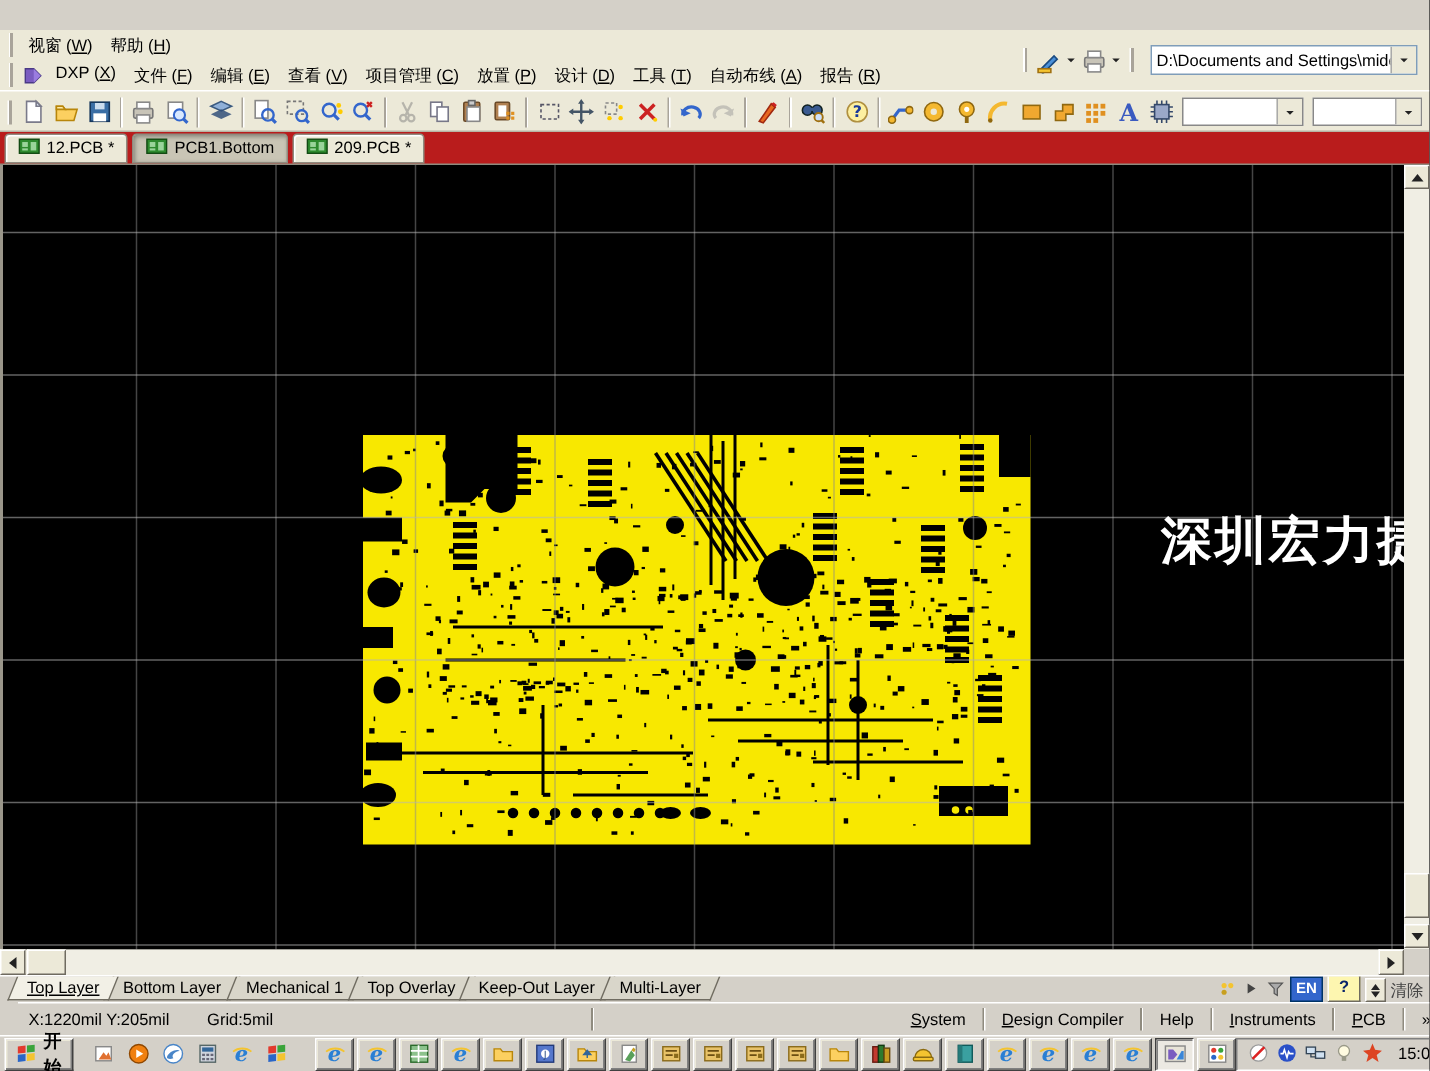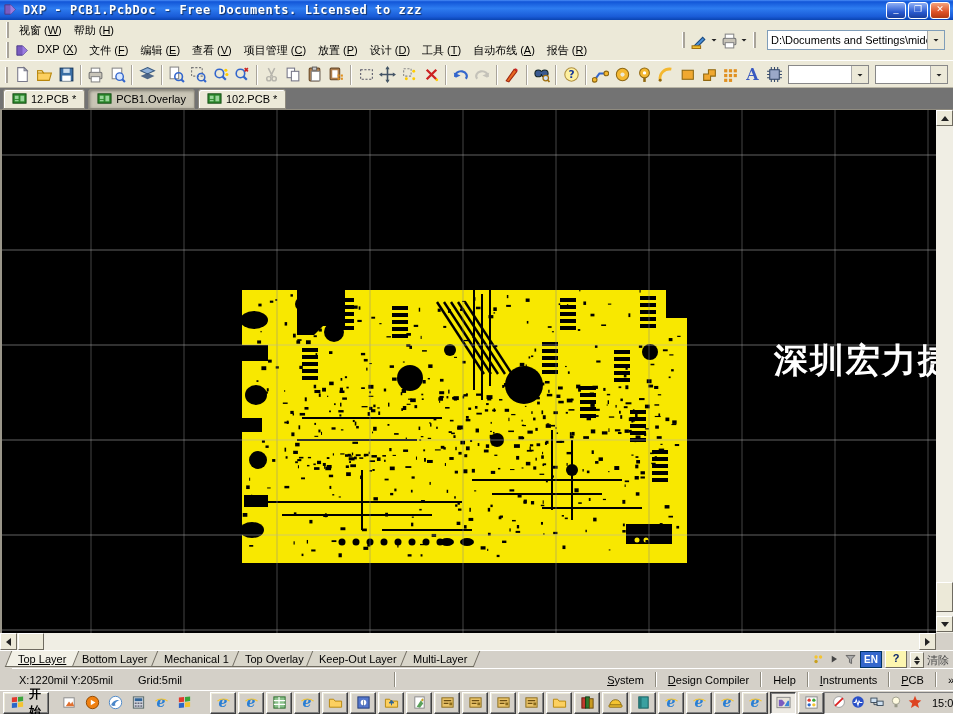--- a/index.html
+++ b/index.html
@@ -32,21 +32,21 @@
             align-items:center;justify-content:center;}
   
   .toolbar{position:absolute;top:60px;left:0;width:100%;height:28px;background:#ece9d8;box-sizing:border-box;
     border-top:1px solid #fff;box-shadow:inset 0 -1px 0 #b8b4a4;display:flex;align-items:center;padding:0 2px;}
   .tbtn{width:22px;height:22px;display:flex;align-items:center;justify-content:center;}
   .tbtn.disabled{opacity:.4;filter:grayscale(.8);}
   .tsep{width:2px;height:20px;margin:0 3px;background:linear-gradient(90deg,#a9a49a 0 1px,#fff 1px 2px);}
   .tcombo{height:19px;background:#fff;border:1px solid #888;display:flex;margin:0 3px;box-sizing:border-box;}
   .tcombo .val{flex:1;}
   
-  .doctabs{position:absolute;top:88px;left:0;width:100%;height:22px;background:#737373;box-sizing:border-box;
+  .doctabs{position:absolute;top:88px;left:0;width:100%;height:22px;background:#b91c1c;box-sizing:border-box;
     display:flex;align-items:flex-end;padding:2px 0 0 3px;border-bottom:1px solid #8f8b7f;}
   .dtab{display:flex;align-items:center;gap:4px;height:18px;padding:0 8px;background:#ece9d8;margin-right:3px;
     border:1px solid #8f8b7f;border-radius:3px 3px 0 0;box-shadow:inset 1px 1px 0 #fff;white-space:nowrap;}
   .dtab.active{background:#c9c5b5;box-shadow:inset 1px 1px 3px rgba(0,0,0,.35);}
   
   .canvasrow{position:absolute;top:110px;left:0;width:100%;height:523px;background:#000;
     border-left:2px solid #9a968a;box-sizing:border-box;}
   .canvasrow svg{display:block;}
   .vscroll{position:absolute;right:0;top:0;width:17px;height:523px;background:#f0eee4;}
   .sbtn{position:absolute;width:17px;height:16px;background:#ece9d8;border:1px solid;box-sizing:border-box;
@@ -100,32 +100,20 @@
   .twbtn.active{background:#ece9e2;border-color:#404040 #fff #fff #404040;box-shadow:inset 1px 1px 0 #808080;}
   .tray{margin-left:auto;height:20px;display:flex;align-items:center;gap:4px;padding:0 7px;
     border:1px solid;border-color:#808080 #fff #fff #808080;}
   .clock{padding-left:5px;font-size:11px;}
 </style>
 </head>
 <body>
 
 <div id="screen">
 
-  <div class="titlebar">
-    <span class="ticon"><svg width="15" height="15" viewBox="0 0 16 16">
-          <path d="M2 13V3h6l5 5-5 5z" fill="#7a5cc0" stroke="#4a3a86"></path>
-          <path d="M8 3l5 5-5 5z" fill="#9a7ce0"></path>
-        </svg></span>
-    <span class="ttext">DXP - PCB1.PcbDoc - Free Documents. Licensed to zzz</span>
-    <span class="winbtns">
-      <span class="wb">_</span>
-      <span class="wb">❐</span>
-      <span class="wb close">✕</span>
-    </span>
-  </div>
 
   <div class="menubar">
     <div class="menurow">
       <span class="grip"></span>
       <span style="display:flex">
           <span class="menu-item"><span>视窗</span><span class="hk">(<u>W</u>)</span></span>
           <span class="menu-item"><span>帮助</span><span class="hk">(<u>H</u>)</span></span>
         </span>
     </div>
     <div class="menurow">
@@ -447,30 +435,30 @@
           </svg></span>
         <span>12.PCB *</span>
       </span>
       <span class="dtab active">
         <span><svg width="15" height="15" viewBox="0 0 16 16">
             <rect x="1" y="3" width="14" height="10" fill="#2e8a2e" stroke="#124a12"></rect>
             <rect x="3" y="5" width="4" height="3.5" fill="#9ad49a"></rect>
             <rect x="9" y="5" width="4" height="6" fill="#9ad49a"></rect>
             <rect x="3" y="9.5" width="4" height="1.5" fill="#9ad49a"></rect>
           </svg></span>
-        <span>PCB1.Overlay</span>
+        <span>PCB1.Bottom</span>
       </span>
       <span class="dtab">
         <span><svg width="15" height="15" viewBox="0 0 16 16">
             <rect x="1" y="3" width="14" height="10" fill="#2e8a2e" stroke="#124a12"></rect>
             <rect x="3" y="5" width="4" height="3.5" fill="#9ad49a"></rect>
             <rect x="9" y="5" width="4" height="6" fill="#9ad49a"></rect>
             <rect x="3" y="9.5" width="4" height="1.5" fill="#9ad49a"></rect>
           </svg></span>
-        <span>102.PCB *</span>
+        <span>209.PCB *</span>
       </span>
     </div>
 
   <div class="canvasrow">
     <svg id="cv" width="936" height="523" viewBox="0 0 936 523">
       <rect x="0" y="0" width="936" height="523" fill="#000"></rect>
       <g id="pcbart" transform="translate(240,180)">
           <rect x="0" y="0" width="445" height="273" fill="#f8e800"></rect>
           <path d="M55 0h48v36h-22l-9 9h-17z" fill="#000"></path>
           <rect x="424" y="0" width="21" height="28" fill="#000"></rect>

